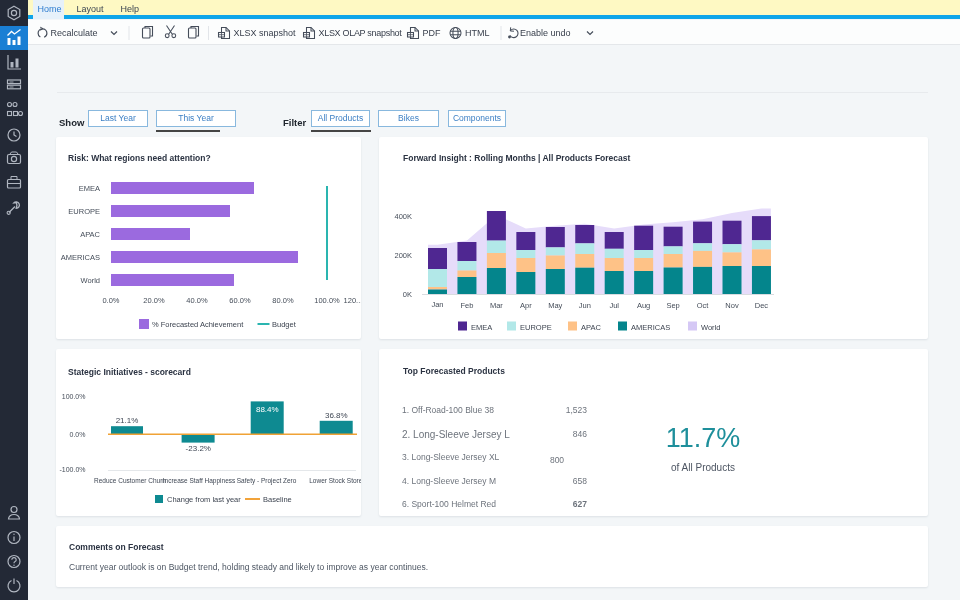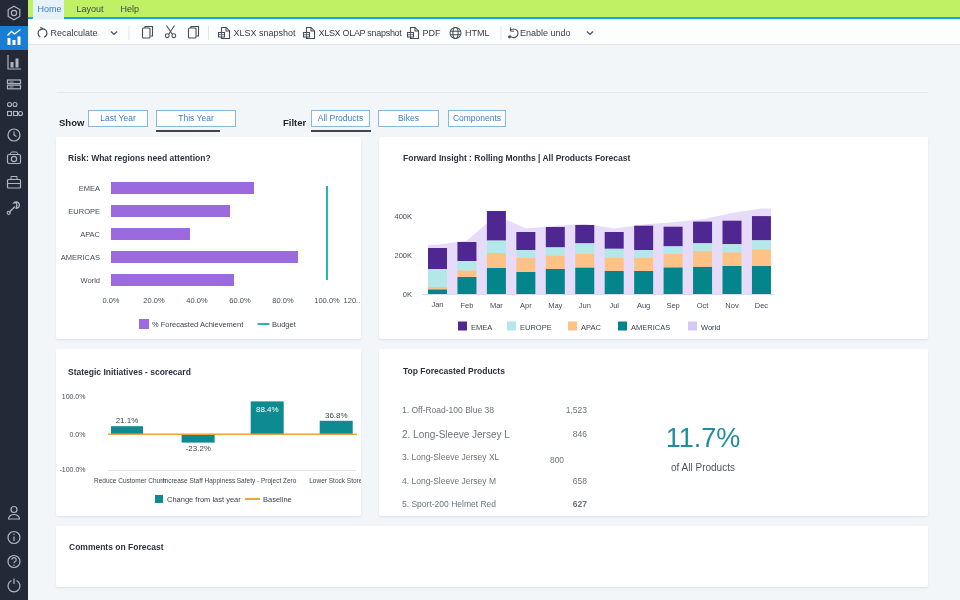--- a/index.html
+++ b/index.html
@@ -1,18 +1,18 @@
 <!DOCTYPE html>
 <html><head>
 <meta charset="utf-8">
 <style>
 * { margin:0; padding:0; box-sizing:border-box; }
 html,body { width:960px; height:600px; overflow:hidden; font-family:"Liberation Sans",sans-serif; background:#f3f6f8; }
 #sidebar { position:absolute; left:0; top:0; width:28px; height:600px; background:#232936; }
-#tabbar { position:absolute; left:28px; top:0; width:932px; height:19px; background:#bef264; border-bottom:2px solid #0ea5e9; }
+#tabbar { position:absolute; left:28px; top:0; width:932px; height:19px; background:#fef9c3; border-bottom:4px solid #0ea5e9; }
 #toolbar { position:absolute; left:28px; top:20px; width:932px; height:25px; background:#fcfdfd; border-bottom:1px solid #e4e7ea; }
 #content { position:absolute; left:28px; top:45px; width:932px; height:555px; background:#f3f6f8; }
 .panel { position:absolute; background:#fff; border-radius:2px; box-shadow:0 1px 2px rgba(160,170,180,0.25); }
 .tabtxt { position:absolute; top:4px; font-size:9px; color:#3c4652; }
 .btn { position:absolute; top:110px; height:17px; border:1px solid #88b8de; background:#fff; color:#3b7fc4; font-size:8.5px; text-align:center; line-height:15px; }
 .sel-ul { position:absolute; height:1.5px; background:#454545; }
 </style>
 </head>
 <body>
 <div id="tabbar">
@@ -317,21 +317,22 @@
   <div class="panel" id="p4" style="left:351px; top:304px; width:549px; height:167px;">
     <div style="position:absolute; left:24px; top:17px; font-size:8.5px; font-weight:bold; color:#2b3342;">Top Forecasted Products</div>
     <div style="position:absolute; left:23px; top:56px; font-size:8.5px; color:#6d737c;">1. Off-Road-100 Blue 38</div>
     <div style="position:absolute; left:148px; top:56px; width:60px; text-align:right; font-size:8.5px; color:#6d737c;">1,523</div>
     <div style="position:absolute; left:23px; top:79.5px; font-size:10px; color:#6d737c;">2. Long-Sleeve Jersey L</div>
     <div style="position:absolute; left:148px; top:79.5px; width:60px; text-align:right; font-size:8.5px; color:#6d737c;">846</div>
     <div style="position:absolute; left:23px; top:103px; font-size:8.5px; color:#6d737c;">3. Long-Sleeve Jersey XL</div>
     <div style="position:absolute; left:148px; top:106px; width:60px; text-align:center; font-size:8.5px; color:#6d737c;">800</div>
     <div style="position:absolute; left:23px; top:126.5px; font-size:8.5px; color:#6d737c;">4. Long-Sleeve Jersey M</div>
     <div style="position:absolute; left:148px; top:126.5px; width:60px; text-align:right; font-size:8.5px; color:#6d737c;">658</div>
-    <div style="position:absolute; left:23px; top:150px; font-size:8.5px; color:#6d737c;">5. Sport-200 Helmet Red</div>
+    <div style="position:absolute; left:23px; top:150px; font-size:8.5px; color:#6d737c;">6. Sport-100 Helmet Red</div>
     <div style="position:absolute; left:148px; top:150px; width:60px; text-align:right; font-size:8.5px; color:#6d737c;font-weight:bold;">627</div>
     <div style="position:absolute; left:224px; top:74px; width:200px; text-align:center; font-size:27px; color:#1e8f9b;">11.7%</div>
     <div style="position:absolute; left:224px; top:112.5px; width:200px; text-align:center; font-size:10px; color:#4d5562;">of All Products</div>
   </div>
   <div class="panel" id="p5" style="left:28px; top:481px; width:872px; height:61px;">
     <div style="position:absolute; left:13px; top:15.5px; font-size:8.5px; font-weight:bold; color:#2b3342;">Comments on Forecast</div>
+    <div style="position:absolute; left:13px; top:35.5px; font-size:8.5px; color:#4d5663;">Current year outlook is on Budget trend, holding steady and likely to improve as year continues.</div>
   </div>
 </div>
 
 </body></html>

